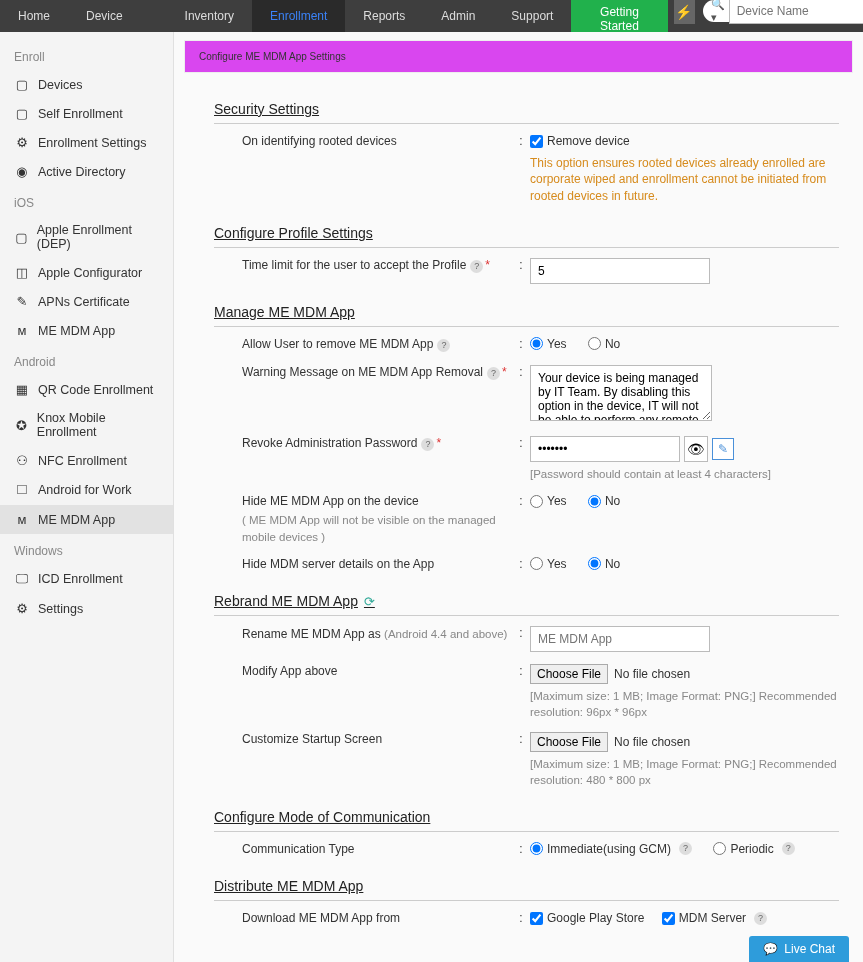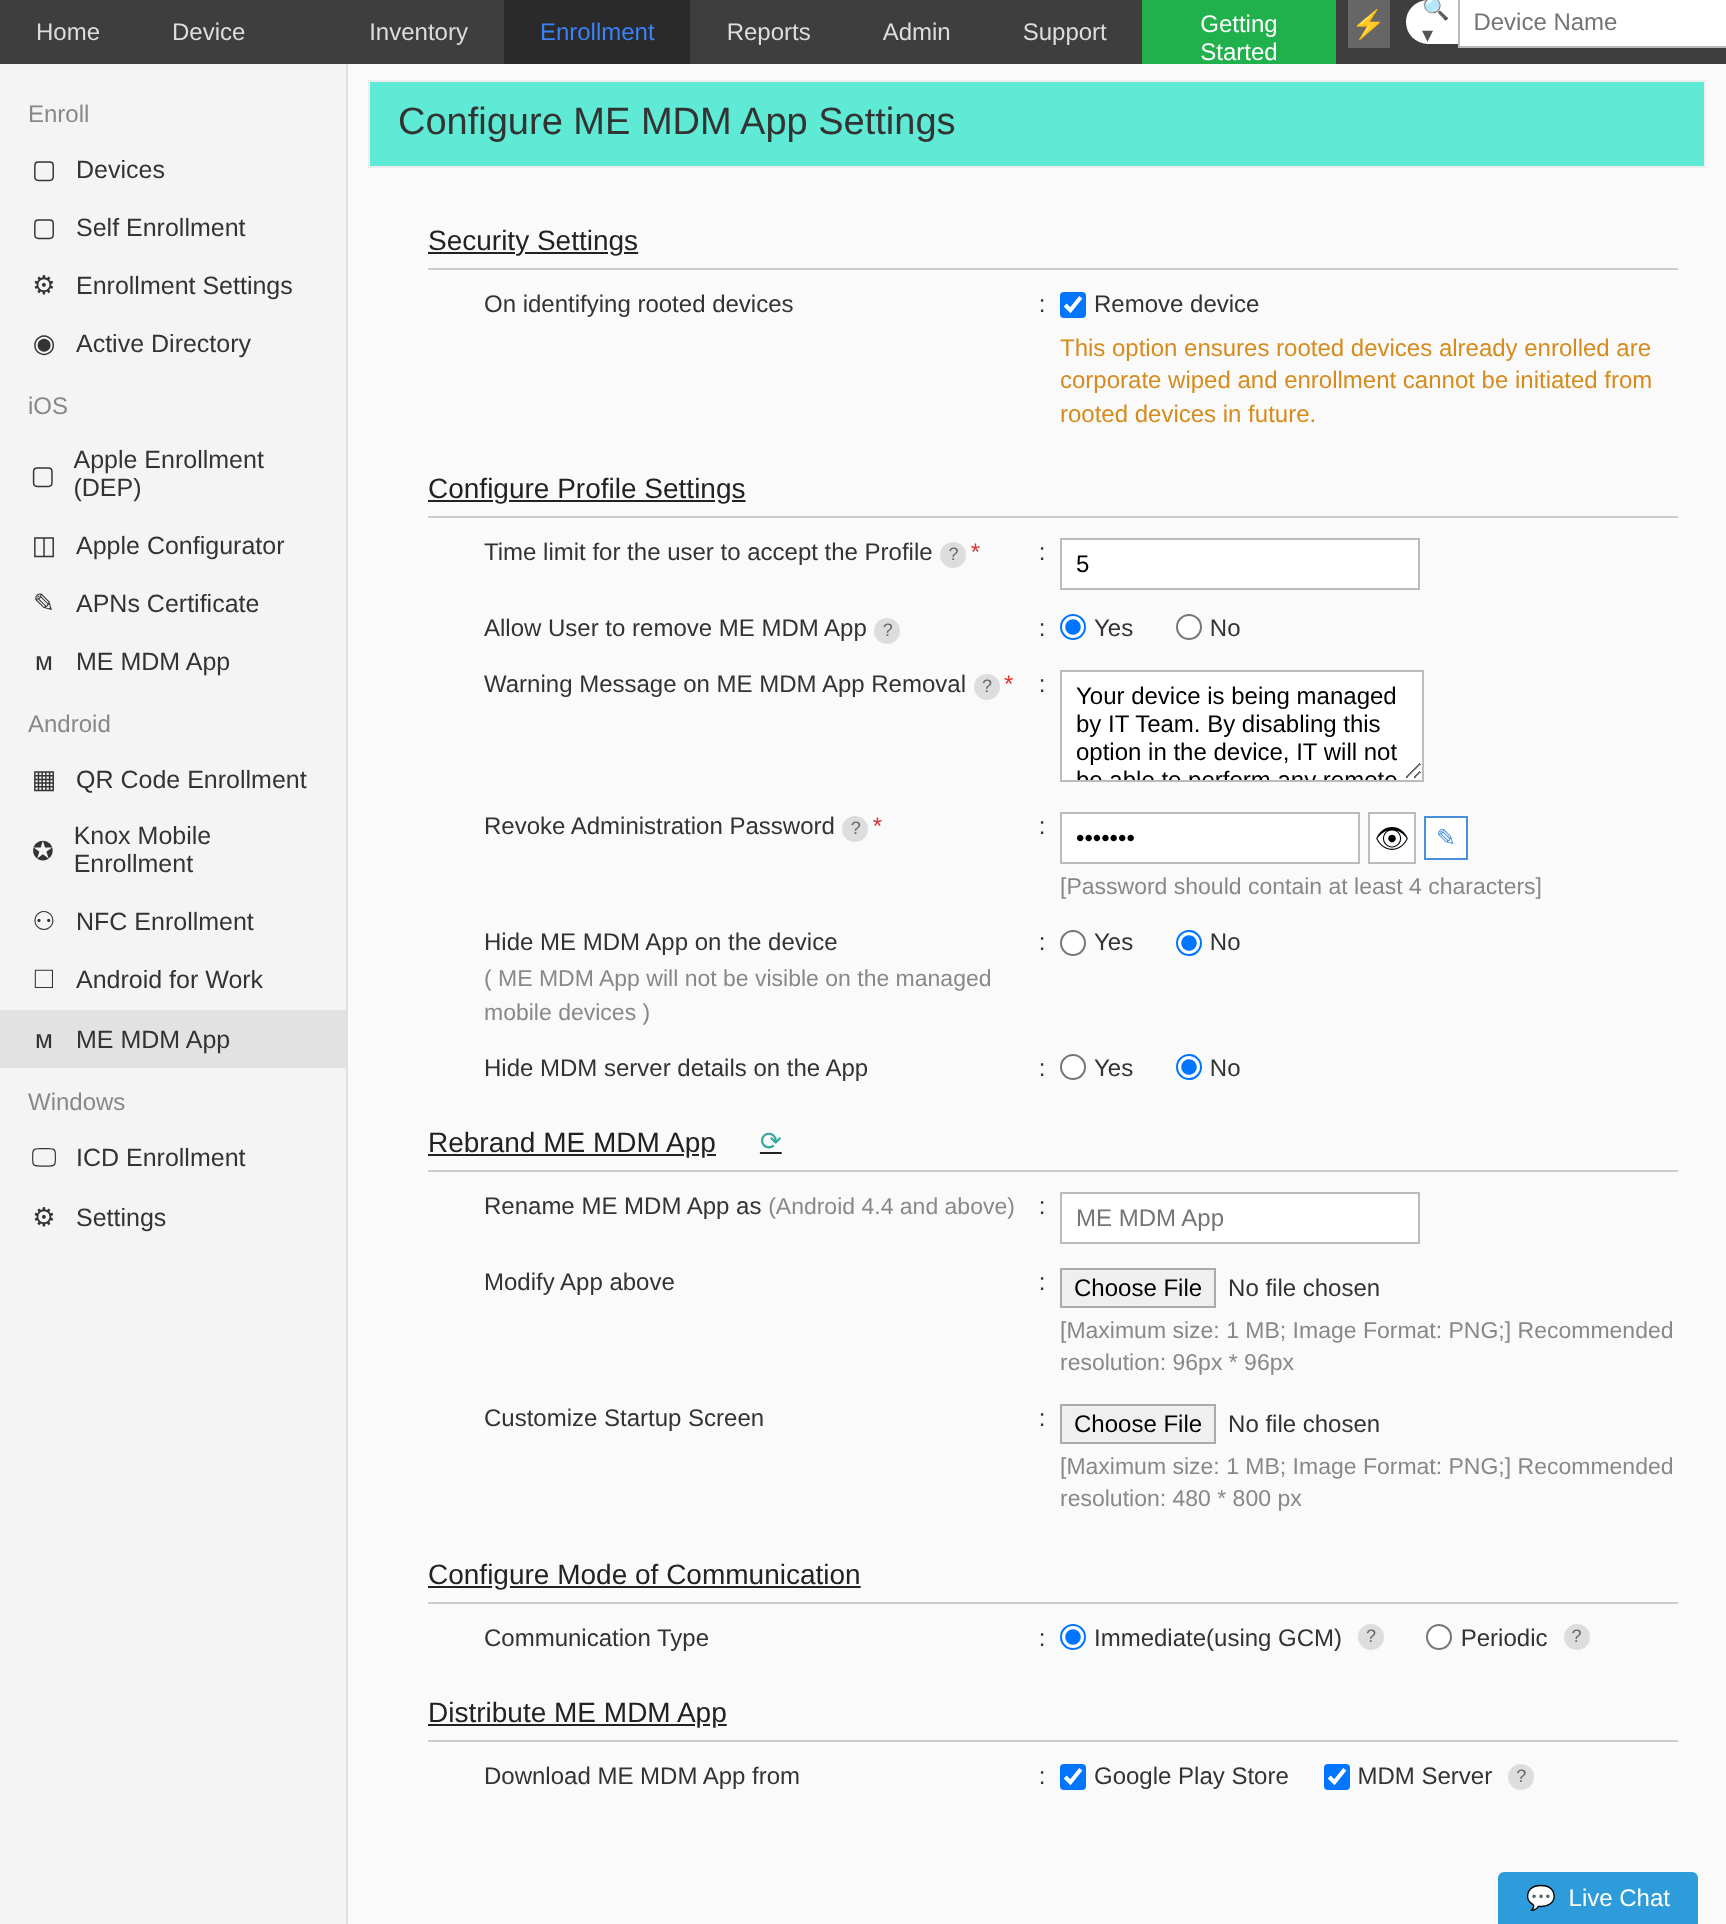--- a/index.html
+++ b/index.html
@@ -13,24 +13,24 @@
 .search-box { background: #fff; border-radius: 12px; height: 22px; width: 150px; display: flex; align-items: center; padding: 0 8px; margin-right: 10px; }
 .search-box .icon { font-size: 11px; color: #555; margin-right: 4px; }
 .search-box input { border: none; outline: none; font-size: 11px; width: 100%; }
 .layout { display: flex; }
 .sidebar { width: 174px; background: #f4f4f4; border-right: 1px solid #e0e0e0; min-height: 930px; padding-top: 8px; font-size: 12.5px; }
 .sidebar .group-title { color: #888; padding: 10px 14px 6px; font-size: 12px; }
 .sidebar .item { display: flex; align-items: center; padding: 7px 14px; color: #333; cursor: pointer; gap: 8px; }
 .sidebar .item.active { background: #e2e2e2; }
 .sidebar .icon { width: 16px; display: inline-flex; justify-content: center; color: #333; font-size: 13px; }
 .content { flex: 1; background: #fafafa; }
-.page-title { background: #5eead4; border: 1px solid #eee; margin: 8px 10px 0 10px; padding: 10px 14px; font-size: 19px; color: #333; }
+.page-title { background: #d946ef; border: 1px solid #eee; margin: 8px 10px 0 10px; padding: 10px 14px; font-size: 10px; color: #333; }
 .settings { padding: 10px 24px 30px 40px; }
 .section-head { font-size: 14px; color: #222; border-bottom: 1px solid #ccc; padding: 18px 0 6px 0; text-decoration: underline; }
-.section-head.with-icon { display: flex; align-items: flex-start; gap: 22px; }
+.section-head.with-icon { display: flex; align-items: flex-end; gap: 6px; }
 .refresh-icon { color: #3a9; font-size: 13px; }
 .row { display: flex; padding: 10px 0 2px 28px; font-size: 12px; color: #333; }
 .row .label { width: 270px; flex-shrink: 0; }
 .row .colon { width: 18px; flex-shrink: 0; text-align: center; }
 .row .value { flex: 1; }
 .hint { color: #888; font-size: 11.5px; margin-top: 4px; line-height: 1.4; }
 .orange-note { color: #d68b1d; font-size: 12px; margin-top: 4px; line-height: 1.4; }
 .req { color: #d33; margin-left: 2px; }
 .help { display: inline-block; width: 13px; height: 13px; border-radius: 50%; background: #ddd; color: #666; font-size: 9px; text-align: center; line-height: 13px; margin-left: 4px; cursor: help; }
 input[type=text], input[type=password], textarea { border: 1px solid #bbb; padding: 5px 7px; font-size: 12px; font-family: inherit; }
@@ -158,20 +158,21 @@
 
       <div class="section-head">Configure Profile Settings</div>
       <div class="row">
         <div class="label"><span>Time limit for the user to accept the Profile</span><span class="help">?</span><span class="req">*</span></div>
         <div class="colon">:</div>
         <div class="value">
           <input type="text" value="5" style="">
         </div>
       </div>
 
+      <div class="section-head">Manage ME MDM App</div>
       <div class="row">
         <div class="label"><span>Allow User to remove ME MDM App</span><span class="help">?</span></div>
         <div class="colon">:</div>
         <div class="value radio-group">
           <label>
               <input type="radio" name="allow" checked="" style="">
               <span>Yes</span>
             </label>
           <label>
               <input type="radio" name="allow" style="">

